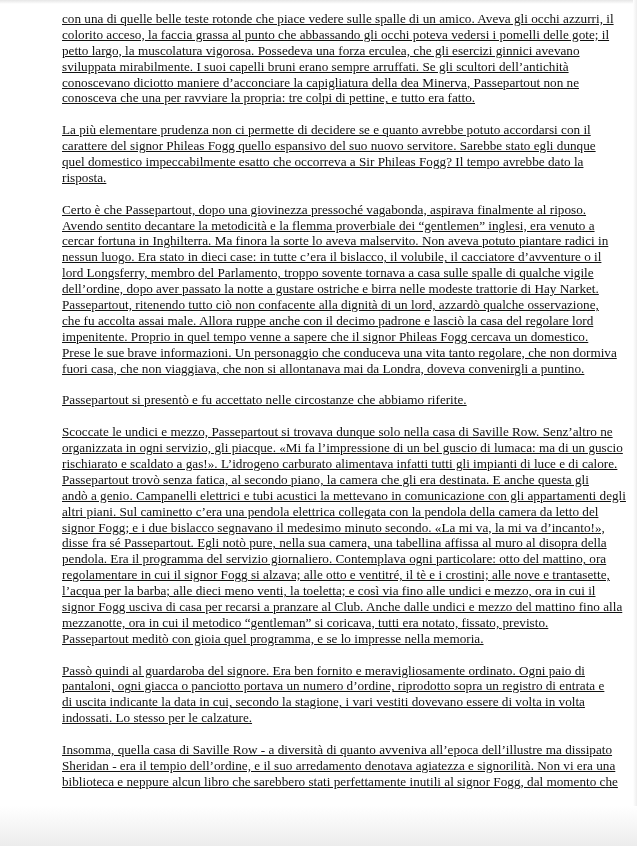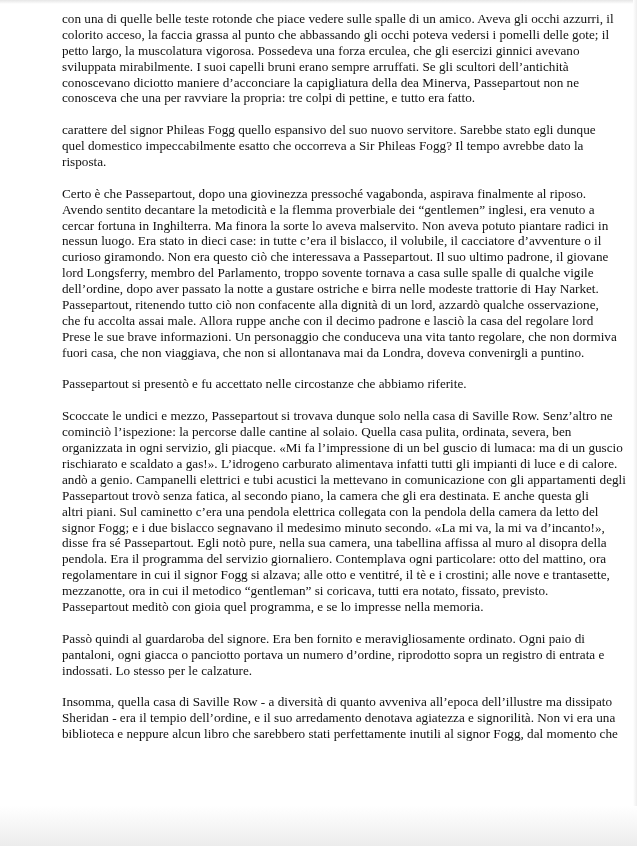--- a/index.html
+++ b/index.html
@@ -37,20 +37,21 @@
       top: 11px;
       width: 520px;
       font-family: "Liberation Serif", serif;
       font-size: 13.2px;
       line-height: 15.9px;
       color: #111111;
     }
     .para {
       margin: 0 0 15.9px 0;
       white-space: nowrap;
+      text-decoration: underline;
     }
     .line {
       display: block;
       height: 15.9px;
     }
   </style>
 </head>
 <body>
 
 <div class="top-edge"></div>
@@ -59,58 +60,61 @@
 <div class="page" id="page">
     <p class="para">
       <span class="line">con una di quelle belle teste rotonde che piace vedere sulle spalle di un amico. Aveva gli occhi azzurri, il</span>
       <span class="line">colorito acceso, la faccia grassa al punto che abbassando gli occhi poteva vedersi i pomelli delle gote; il</span>
       <span class="line">petto largo, la muscolatura vigorosa. Possedeva una forza erculea, che gli esercizi ginnici avevano</span>
       <span class="line">sviluppata mirabilmente. I suoi capelli bruni erano sempre arruffati. Se gli scultori dell’antichità</span>
       <span class="line">conoscevano diciotto maniere d’acconciare la capigliatura della dea Minerva, Passepartout non ne</span>
       <span class="line">conosceva che una per ravviare la propria: tre colpi di pettine, e tutto era fatto.</span>
     </p>
     <p class="para">
+      <span class="line"> La più elementare prudenza non ci permette di decidere se e quanto avrebbe potuto accordarsi con il</span>
       <span class="line">carattere del signor Phileas Fogg quello espansivo del suo nuovo servitore. Sarebbe stato egli dunque</span>
       <span class="line">quel domestico impeccabilmente esatto che occorreva a Sir Phileas Fogg? Il tempo avrebbe dato la</span>
       <span class="line">risposta.</span>
     </p>
     <p class="para">
       <span class="line"> Certo è che Passepartout, dopo una giovinezza pressoché vagabonda, aspirava finalmente al riposo.</span>
       <span class="line">Avendo sentito decantare la metodicità e la flemma proverbiale dei “gentlemen” inglesi, era venuto a</span>
       <span class="line">cercar fortuna in Inghilterra. Ma finora la sorte lo aveva malservito. Non aveva potuto piantare radici in</span>
       <span class="line">nessun luogo. Era stato in dieci case: in tutte c’era il bislacco, il volubile, il cacciatore d’avventure o il</span>
-      <span class="line">curioso  giramondo.  Non era questo ciò che interessava a Passepartout. Il suo ultimo padrone, il giovane</span>
       <span class="line"> lord Longsferry, membro del Parlamento, troppo sovente tornava a casa sulle spalle di qualche vigile</span>
       <span class="line">dell’ordine, dopo aver passato la notte a gustare ostriche e birra nelle modeste trattorie di Hay Narket.</span>
       <span class="line">Passepartout, ritenendo tutto ciò non confacente alla dignità di un lord, azzardò qualche osservazione,</span>
       <span class="line">che fu accolta assai male. Allora ruppe anche con il decimo padrone e lasciò la casa del regolare lord</span>
+      <span class="line">impenitente. Proprio in quel tempo venne a sapere che il signor Phileas Fogg cercava un domestico.</span>
       <span class="line">Prese le sue brave informazioni. Un personaggio che conduceva una vita tanto regolare, che non dormiva</span>
       <span class="line">fuori casa, che non viaggiava,  che non si allontanava mai da Londra,  doveva convenirgli a puntino.</span>
     </p>
     <p class="para">
       <span class="line"> Passepartout si presentò e fu accettato nelle circostanze che abbiamo riferite.</span>
     </p>
     <p class="para">
       <span class="line"> Scoccate le undici e mezzo, Passepartout si trovava dunque solo nella casa di Saville Row. Senz’altro ne</span>
-      <span class="line">cominciò l’ispezione: la percorse dalle cantine al solaio. Quella casa pulita, ordinata, severa, ben</span>
       <span class="line">organizzata in ogni servizio, gli piacque. «Mi fa l’impressione di un bel guscio di lumaca: ma di un guscio</span>
       <span class="line">rischiarato e scaldato a gas!». L’idrogeno carburato alimentava infatti tutti gli impianti di luce e di calore.</span>
+      <span class="line">Passepartout trovò senza fatica, al secondo piano, la camera che gli era destinata. E anche questa gli</span>
       <span class="line">andò a genio. Campanelli elettrici e tubi acustici la mettevano in comunicazione con gli appartamenti degli</span>
-      <span class="line">Passepartout trovò senza fatica, al secondo piano, la camera che gli era destinata. E anche questa gli</span>
       <span class="line">altri piani. Sul caminetto c’era una pendola elettrica collegata con la pendola della camera da letto del</span>
       <span class="line">signor Fogg; e i due bislacco segnavano il medesimo minuto secondo. «La mi va, la mi va d’incanto!»,</span>
       <span class="line">disse fra sé Passepartout. Egli notò pure, nella sua camera, una tabellina affissa al muro al disopra della</span>
       <span class="line">pendola. Era il programma del servizio giornaliero. Contemplava ogni particolare: otto del mattino, ora</span>
       <span class="line">regolamentare in cui il signor Fogg si alzava; alle otto e ventitré, il tè e i crostini; alle nove e trantasette,</span>
+      <span class="line">l’acqua per la barba; alle dieci meno venti, la toeletta; e così via fino alle undici e mezzo, ora in cui il</span>
+      <span class="line">signor Fogg usciva di casa per recarsi a pranzare al Club. Anche dalle undici e mezzo del mattino fino alla</span>
       <span class="line">mezzanotte, ora in cui il metodico “gentleman” si coricava, tutti era notato, fissato, previsto.</span>
       <span class="line">Passepartout meditò con gioia quel programma, e se lo impresse nella memoria.</span>
     </p>
     <p class="para">
       <span class="line"> Passò quindi al guardaroba del signore.  Era  ben  fornito  e meravigliosamente ordinato. Ogni paio di</span>
       <span class="line">pantaloni, ogni giacca o panciotto portava un numero d’ordine, riprodotto sopra un registro di entrata e</span>
+      <span class="line">di uscita indicante la data in cui, secondo la stagione, i vari vestiti dovevano essere di volta in volta</span>
       <span class="line">indossati. Lo stesso per le calzature.</span>
     </p>
     <p class="para">
       <span class="line"> Insomma, quella casa di Saville Row - a diversità di quanto avveniva all’epoca dell’illustre ma dissipato</span>
       <span class="line">Sheridan - era il  tempio dell’ordine, e il suo arredamento denotava agiatezza e signorilità. Non vi era una</span>
       <span class="line">biblioteca e neppure alcun libro che sarebbero stati perfettamente inutili al signor Fogg, dal momento che</span>
     </p>
   </div>
 
 <div class="bottom-edge"></div>

